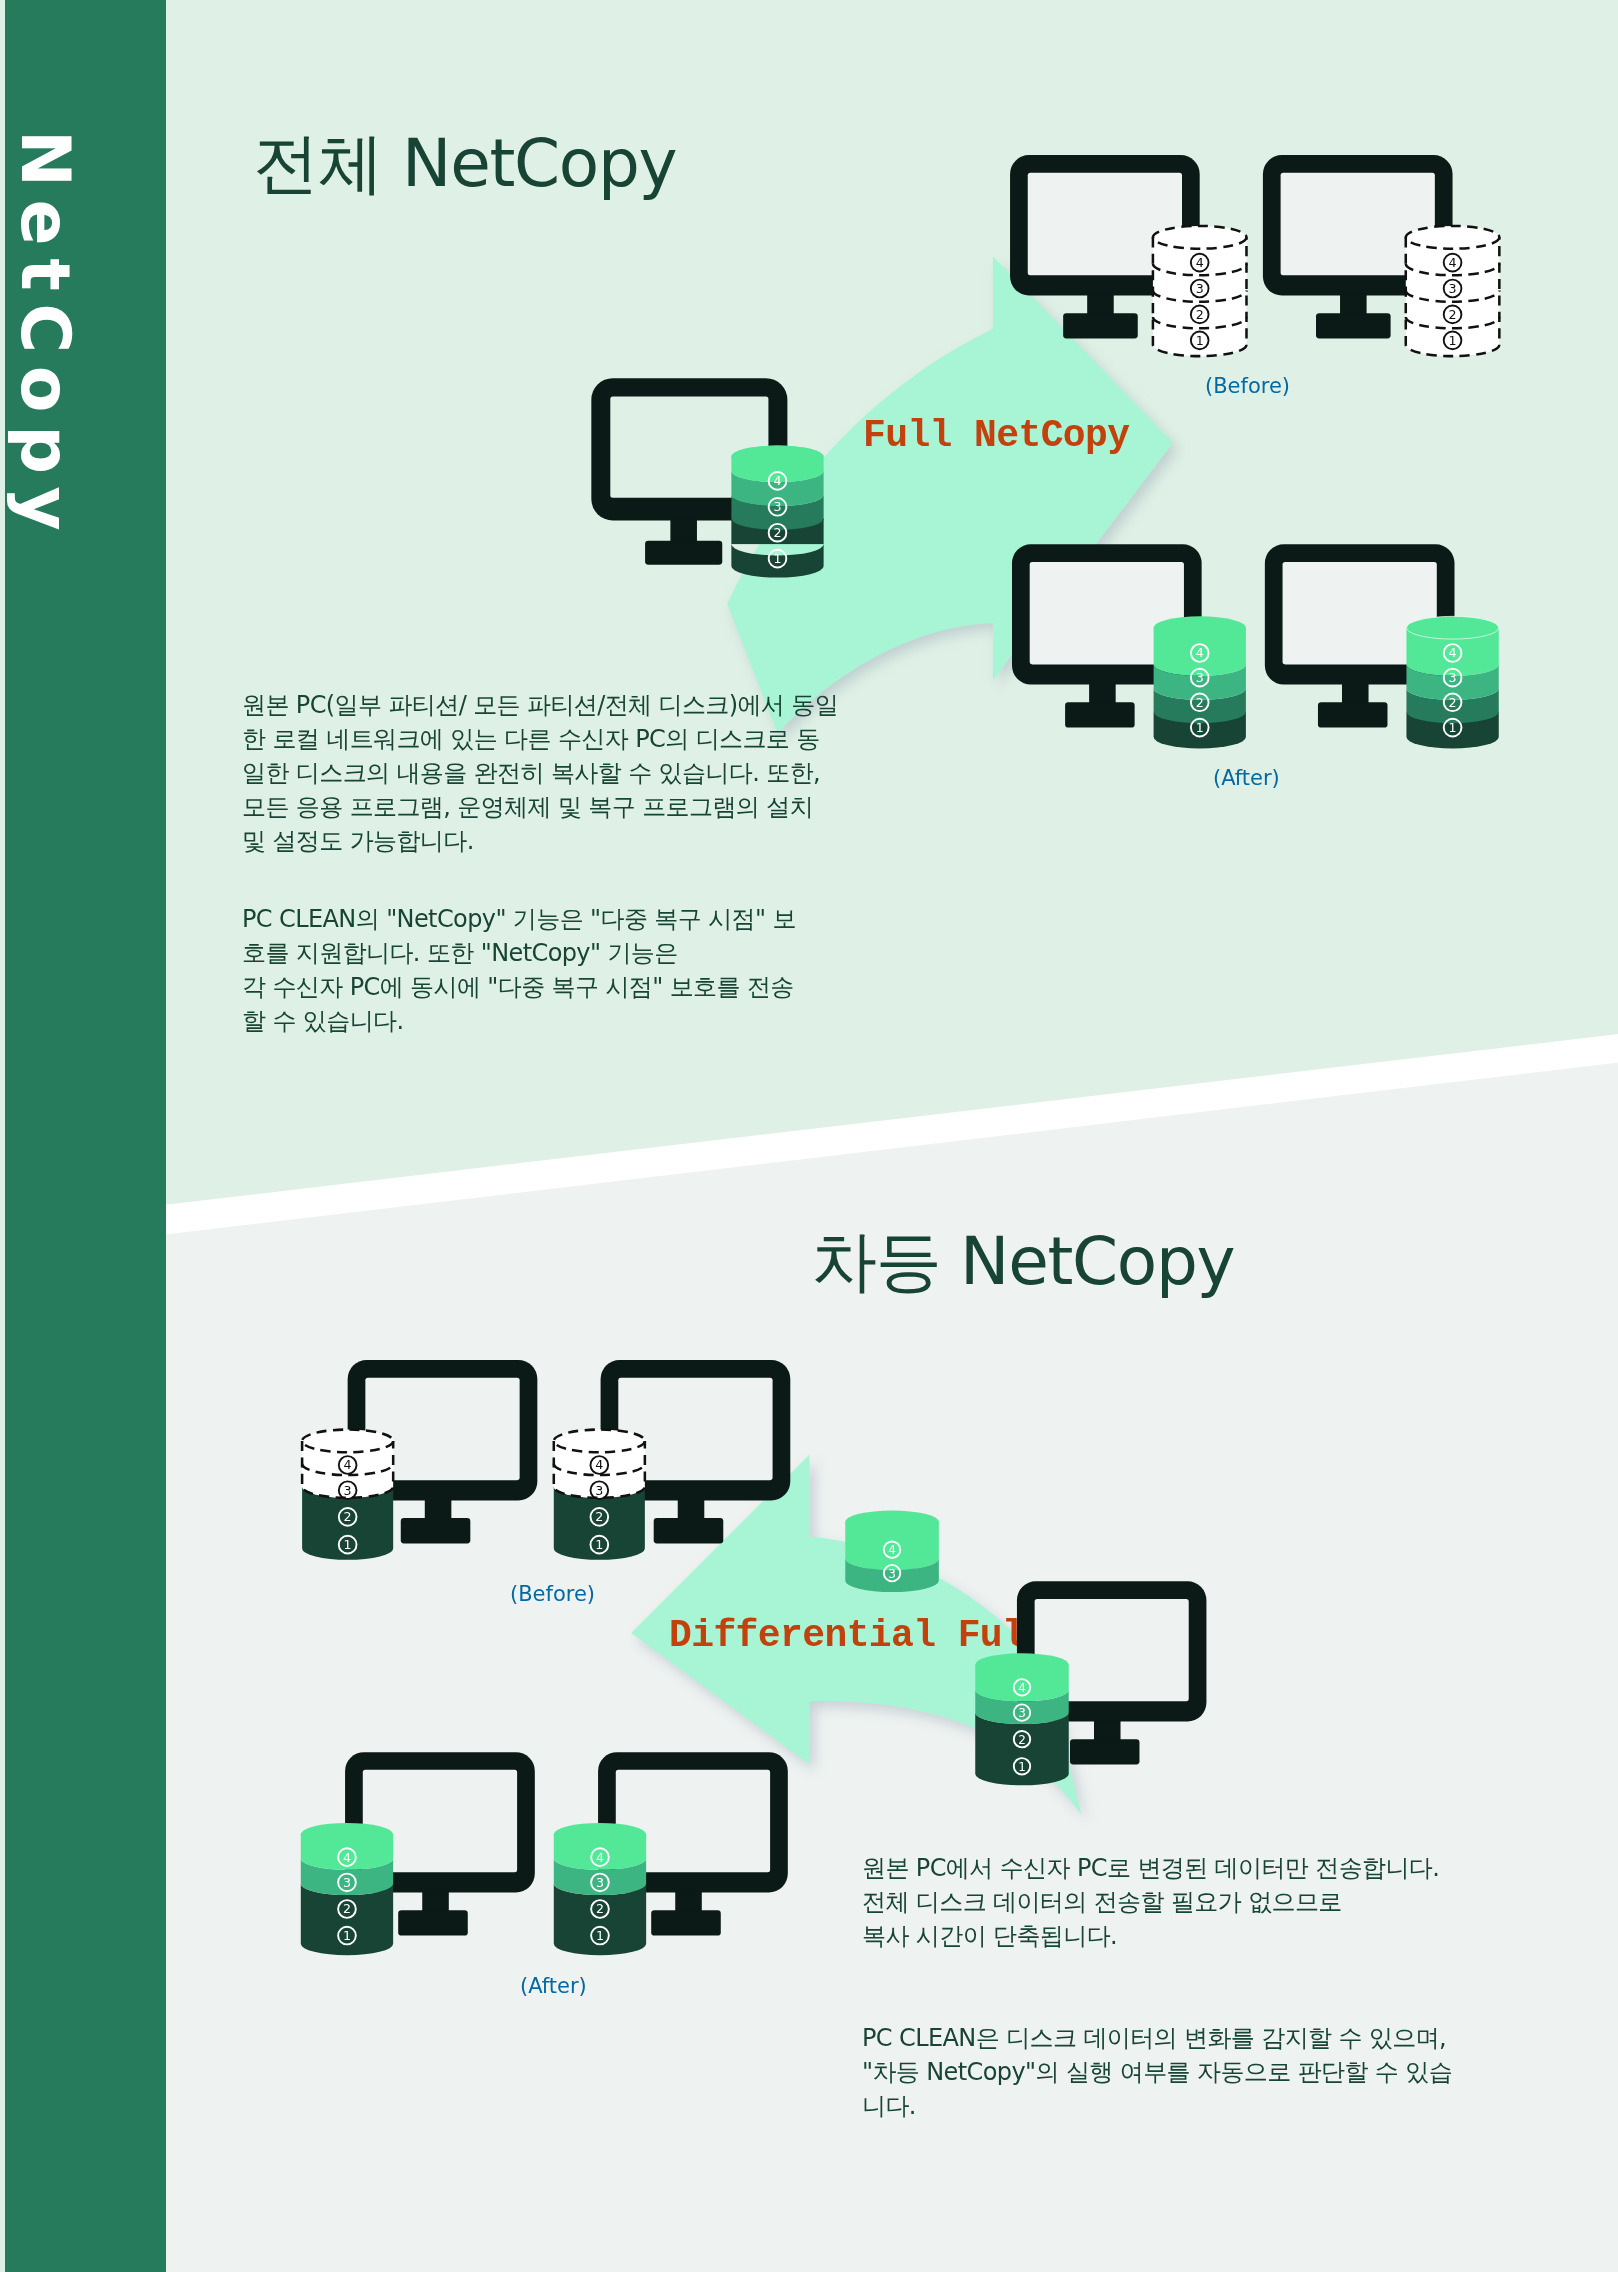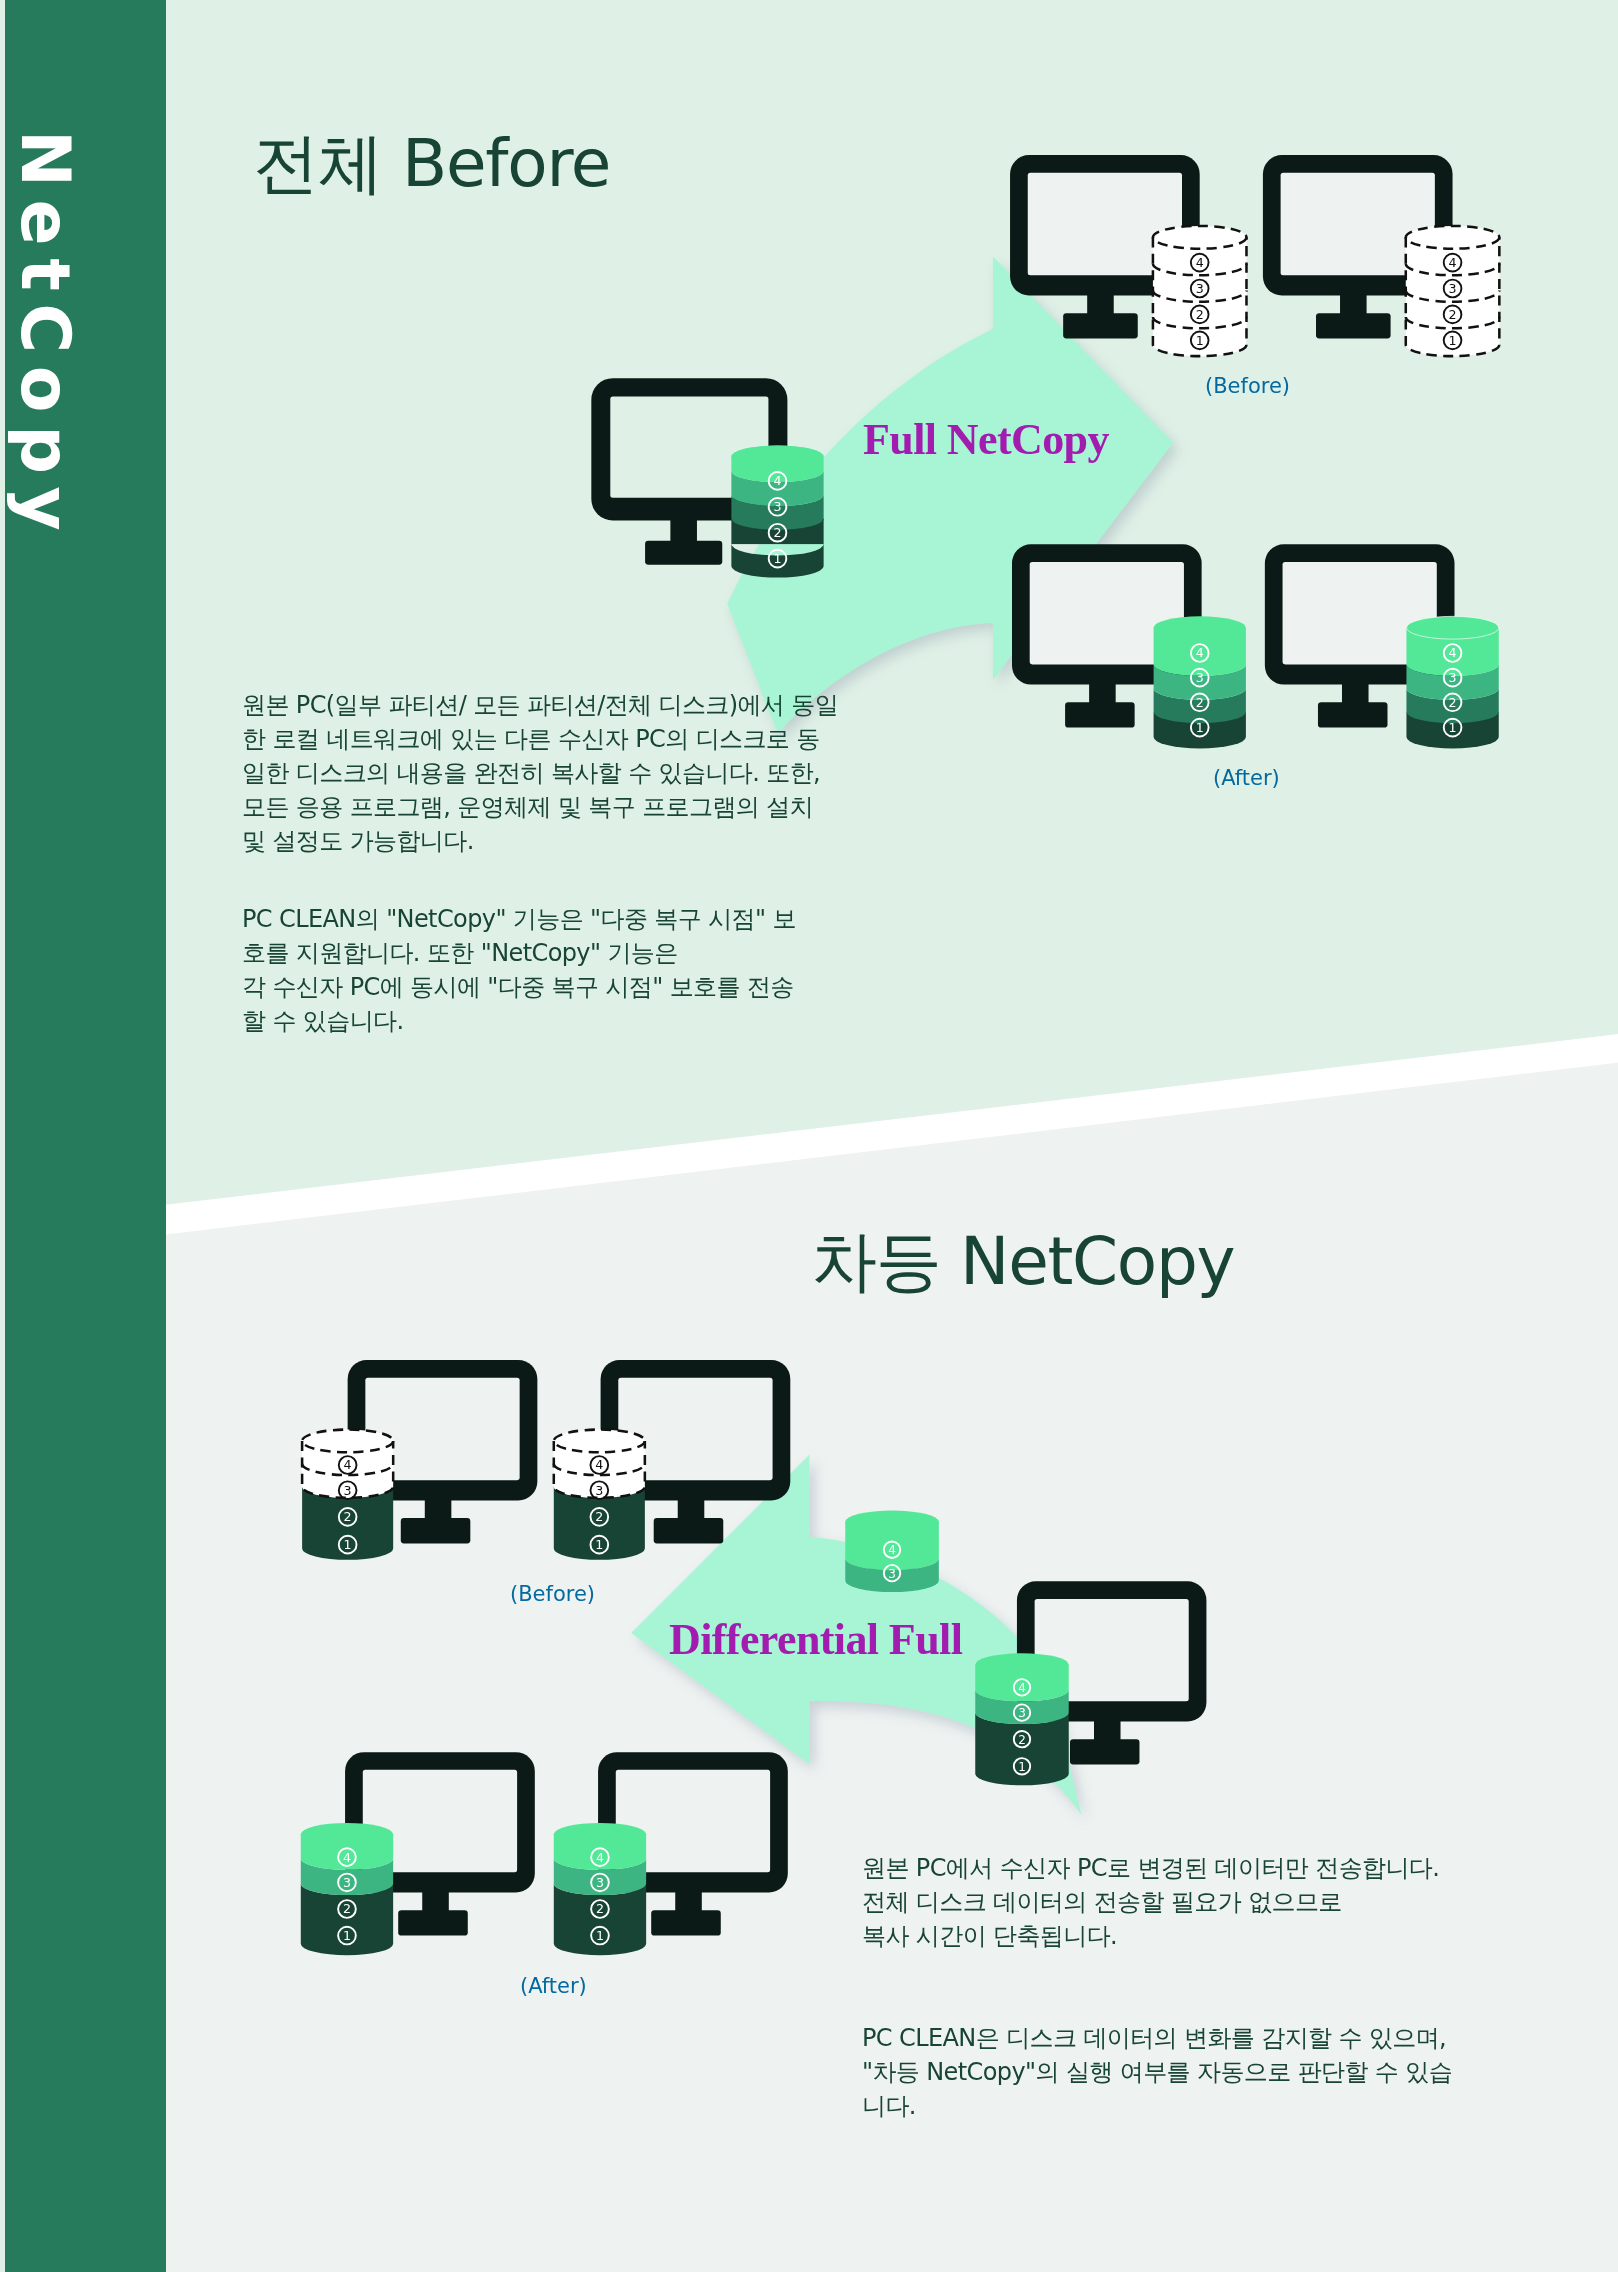--- a/index.html
+++ b/index.html
@@ -3,21 +3,21 @@
 <meta charset="utf-8">
 <style>
   html, body { margin:0; padding:0; }
   body { width:1619px; height:2273px; position:relative; overflow:hidden; background:#eef2f1; font-family:"DejaVu Sans", sans-serif; }
   .bg-svg { position:absolute; left:0; top:0; width:1619px; height:2273px; }
   .sidebar { position:absolute; left:5px; top:0; width:161px; height:2273px; background:#277b5d; }
   .sidebar-title { position:absolute; left:85px; top:130px; transform-origin:0 0; transform:rotate(90deg); color:#ffffff; font-family:"DejaVu Sans", sans-serif; font-weight:bold; font-size:68px; letter-spacing:12.6px; white-space:nowrap; }
   .heading { position:absolute; color:#174434; font-family:"DejaVu Sans", sans-serif; font-size:66px; white-space:nowrap; letter-spacing:-1.3px; }
   .para { position:absolute; color:#174434; font-family:"DejaVu Sans", sans-serif; font-size:24px; line-height:34px; white-space:pre-line; letter-spacing:-0.6px; }
   .caption { position:absolute; color:#0369a1; font-family:"DejaVu Sans", sans-serif; font-size:21px; white-space:nowrap; }
-  .arrow-label { position:absolute; color:#a21caf; font-family:Liberation Serif, serif; font-weight:bold; font-size:44px; white-space:nowrap; letter-spacing:-0.6px; }
+  .arrow-label { position:absolute; color:#c2410c; font-family:Liberation Mono, monospace; font-weight:bold; font-size:38px; white-space:nowrap; letter-spacing:-0.6px; }
   .fig { position:absolute; }
 </style>
 </head>
 <body>
 
 <svg class="bg-svg" viewBox="0 0 2560 3594" xmlns="http://www.w3.org/2000/svg">
   <defs>
     <filter id="shadow" x="-10%" y="-10%" width="130%" height="130%">
       <feDropShadow dx="8" dy="10" stdDeviation="10" flood-color="#9aa8b5" flood-opacity="0.45"></feDropShadow>
     </filter>
@@ -29,21 +29,21 @@
 
   <path d="M1150,955 C1230,780 1380,610 1570,520 L1570,405 L1855,700 L1570,1075 L1570,985 C1430,990 1300,1080 1230,1160 Z" fill="#a8f5d6" filter="url(#shadow)"></path>
 
   <path d="M1710,2870 C1640,2770 1520,2685 1280,2690 L1280,2790 L998,2582 L1280,2300 L1280,2430 C1420,2440 1600,2540 1660,2660 Z" fill="#a8f5d6" filter="url(#shadow)"></path>
 </svg>
 
 <div class="sidebar">
 </div>
 <div class="sidebar-title">NetCopy</div>
 
-<div class="heading" style="left:253px; top:119px;">전체 Before</div>
+<div class="heading" style="left:253px; top:119px;">전체 NetCopy</div>
 
 <svg class="fig" style="left:585px; top:373px;" width="253" height="209" viewBox="0 0 400 330">
   <g>
     <rect x="10" y="8" width="310" height="225" rx="34" fill="#0b1a16"></rect>
     <rect x="40" y="37" width="250" height="160" rx="4" fill="#dff0e6"></rect>
     <rect x="135" y="230" width="42" height="42" fill="#0b1a16"></rect>
     <rect x="95" y="265" width="122" height="38" rx="5" fill="#0b1a16"></rect>
   </g>
 </svg>
 <svg class="fig" style="left:730px; top:443px;" width="95" height="139" viewBox="0 0 150 220">

